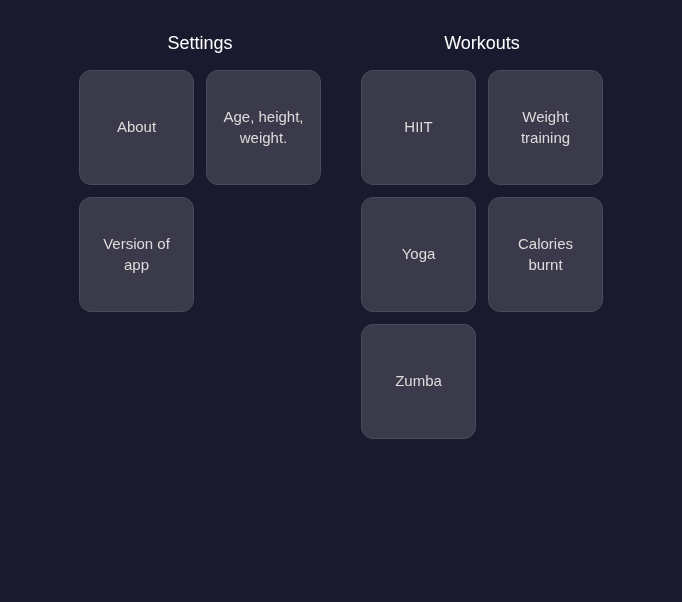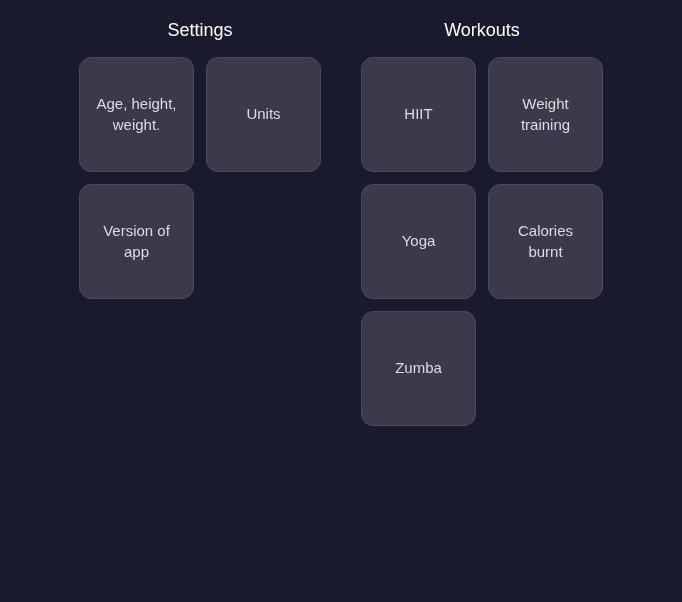--- a/index.html
+++ b/index.html
@@ -25,20 +25,21 @@
       display: flex;
       gap: 40px;
       justify-content: center;
     }
 
     .section {
       display: flex;
       flex-direction: column;
       align-items: center;
       gap: 12px;
+      margin-top: 13px;
     }
 
     .section-title {
       font-size: 18px;
       font-weight: 400;
       color: #ffffff;
       margin-bottom: 4px;
       text-align: center;
     }
 
@@ -67,22 +68,22 @@
       line-height: 1.35;
     }
   </style>
 </head>
 <body>
 
 <div class="page-container">
 <div class="section">
       <div class="section-title">Settings</div>
       <div class="grid">
+        <div class="tile">About</div>
         <div class="tile">Age, height, weight.</div>
-        <div class="tile">Units</div>
         <div class="tile">Version of app</div>
       </div>
     </div>
     <div class="section">
       <div class="section-title">Workouts</div>
       <div class="grid">
         <div class="tile">HIIT</div>
         <div class="tile">Weight training</div>
         <div class="tile">Yoga</div>
         <div class="tile">Calories burnt</div>

